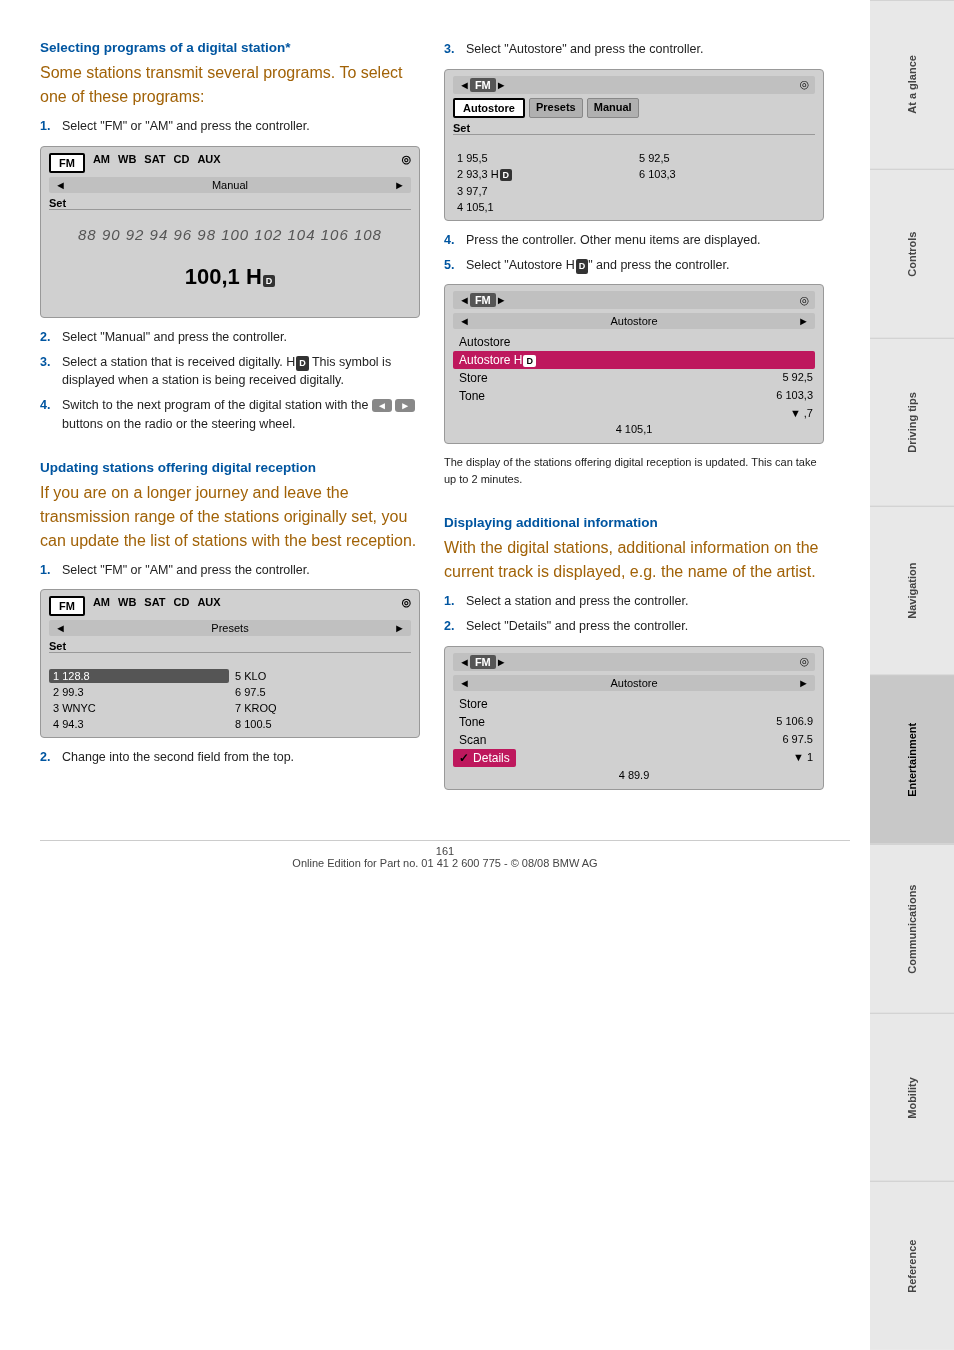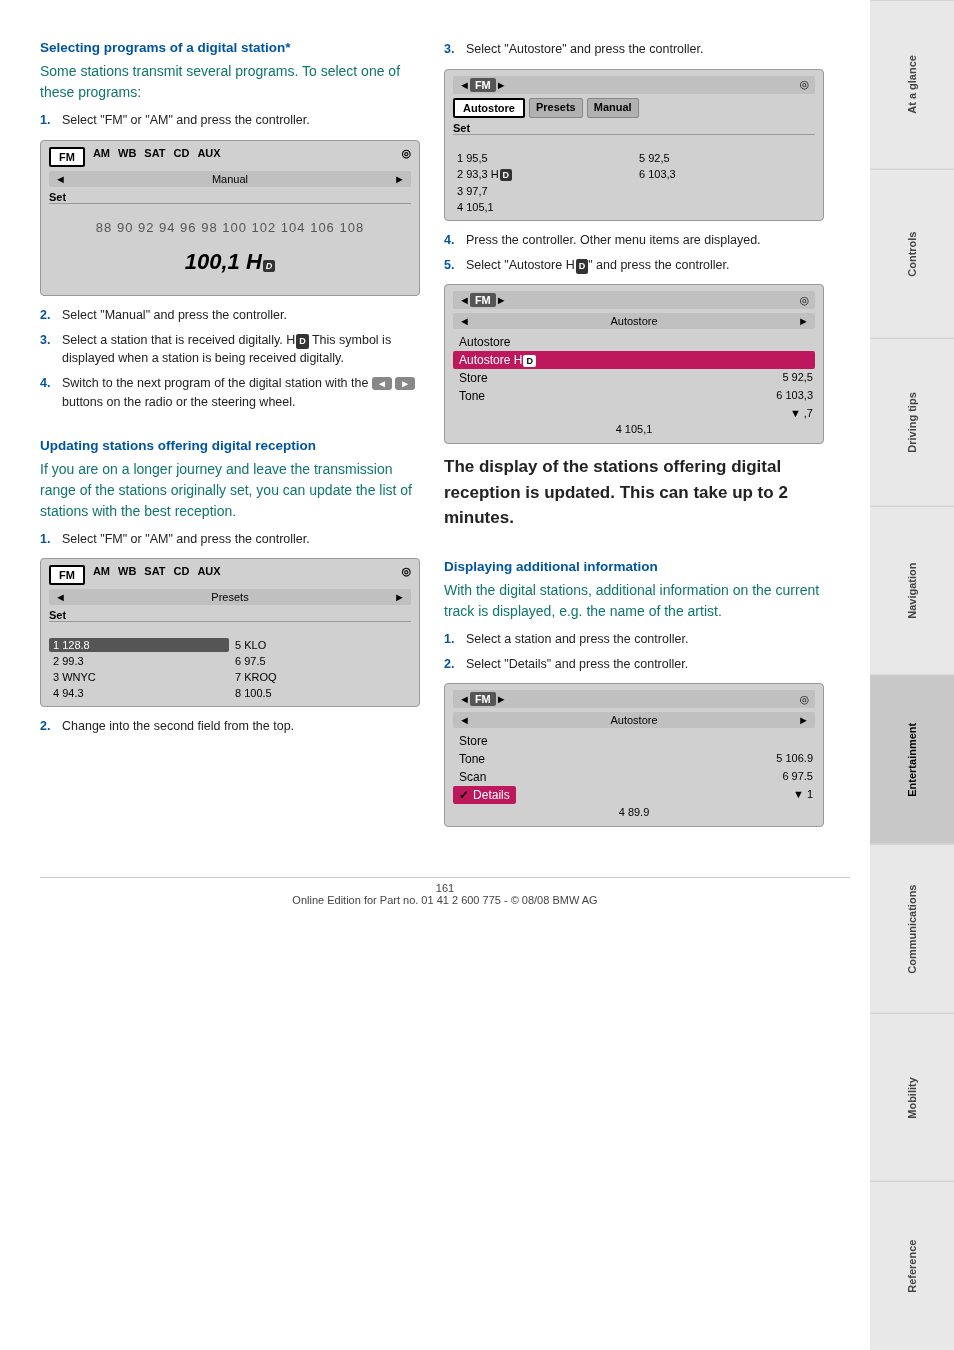--- a/index.html
+++ b/index.html
@@ -69,24 +69,24 @@
     }
 
     h2 {
       color: #0055a0;
       font-size: 13.5px;
       font-weight: bold;
       margin-bottom: 6px;
     }
 
     p {
-      font-size: 14px;
+      font-size: 16px;
       line-height: 1.5;
       margin-bottom: 8px;
-      color: #0f766e;
+      color: #a16207;
     }
 
     .step {
       display: flex;
       gap: 6px;
       margin-bottom: 6px;
       font-size: 12.5px;
       line-height: 1.5;
       color: #222;
     }
@@ -144,29 +144,29 @@
       gap: 8px;
       font-size: 11px;
       font-weight: bold;
       margin-bottom: 4px;
     }
 
     .radio-freq-large {
       font-size: 22px;
       font-weight: bold;
       text-align: center;
-      margin: 14px 0;
-      font-style: italic;
+      margin: 21px 0;
     }
 
     .radio-scale {
-      font-size: 13px;
+      font-size: 15px;
       text-align: center;
       color: #555;
       letter-spacing: 1px;
+      font-style: italic;
     }
 
     .radio-set {
       font-size: 11px;
       font-weight: bold;
       border-bottom: 1px solid #999;
       margin-bottom: 16px;
     }
 
     .radio-presets {
@@ -209,25 +209,24 @@
       color: #fff;
     }
 
     .menu-item.active-check {
       display: flex;
       align-items: center;
       gap: 4px;
     }
 
     .small-note {
-      font-size: 17px;
+      font-size: 11px;
       color: #222;
       margin: 8px 0;
       line-height: 1.5;
-      font-weight: bold;
     }
 
     .page-footer {
       text-align: center;
       margin-top: 40px;
       font-size: 11px;
       color: #444;
       border-top: 1px solid #ccc;
       padding-top: 4px;
     }

